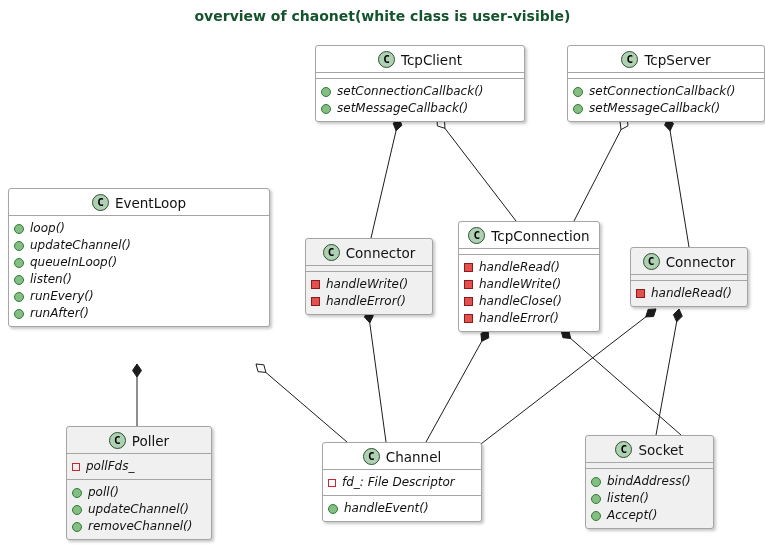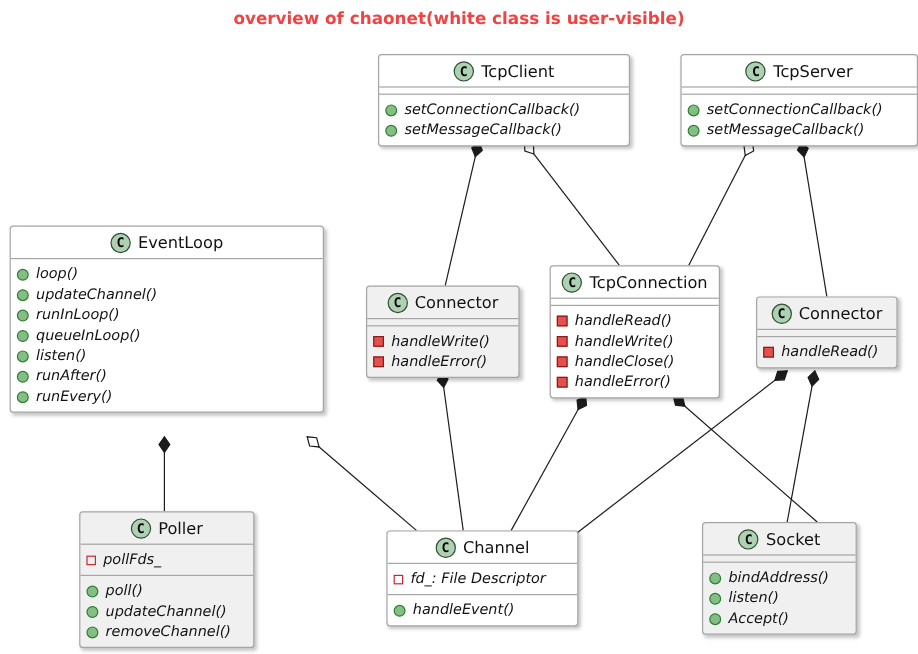--- a/index.html
+++ b/index.html
@@ -1,19 +1,19 @@
 <!DOCTYPE html>
 <html><head>
 <meta charset="utf-8">
 <style>
   html,body{margin:0;padding:0;background:#ffffff;}
   .canvas{position:relative;width:765px;height:545px;background:#ffffff;
           font-family:"DejaVu Sans","Liberation Sans",sans-serif;color:#121212;overflow:hidden;}
   .diagram-title{position:absolute;top:8px;left:0;width:100%;text-align:center;
-          font-weight:bold;font-size:14px;color:#ef4444;}
+          font-weight:bold;font-size:14px;color:#14532d;}
   svg.edges{position:absolute;left:0;top:0;width:765px;height:545px;}
   .classbox{position:absolute;border:1px solid #A5A5A5;border-radius:3px;
           box-shadow:2px 2px 3px rgba(0,0,0,0.22);font-size:12px;}
   .cb-white{background:#ffffff;}
   .cb-gray{background:#F0F0F0;}
   .cb-header{display:flex;align-items:center;justify-content:center;gap:6px;padding:5px 6px 4px 6px;}
   .cb-name{font-size:13.5px;}
   .cb-circle{width:17px;height:17px;border-radius:50%;background:#ADD1B2;border:1px solid #2F4F2F;
           display:flex;align-items:center;justify-content:center;box-sizing:border-box;
           font-family:"DejaVu Sans Mono","Liberation Mono",monospace;font-weight:bold;font-size:11px;color:#000;}
@@ -98,37 +98,33 @@
           <div class="cb-row">
             <span class="ic ic-public"></span>
             <span class="cb-label">loop()</span>
           </div>
           <div class="cb-row">
             <span class="ic ic-public"></span>
             <span class="cb-label">updateChannel()</span>
           </div>
           <div class="cb-row">
             <span class="ic ic-public"></span>
-            <span class="cb-label">runInLoop()</span>
-          </div>
-          <div class="cb-row">
-            <span class="ic ic-public"></span>
             <span class="cb-label">queueInLoop()</span>
           </div>
           <div class="cb-row">
             <span class="ic ic-public"></span>
             <span class="cb-label">listen()</span>
           </div>
           <div class="cb-row">
             <span class="ic ic-public"></span>
+            <span class="cb-label">runEvery()</span>
+          </div>
+          <div class="cb-row">
+            <span class="ic ic-public"></span>
             <span class="cb-label">runAfter()</span>
-          </div>
-          <div class="cb-row">
-            <span class="ic ic-public"></span>
-            <span class="cb-label">runEvery()</span>
           </div>
         </div>
       </div>
       <div class="classbox cb-gray" style="left: 305px; top: 238px; width: 126px;">
         <div class="cb-header">
           <span class="cb-circle">C</span>
           <span class="cb-name">Connector</span>
         </div>
         <div class="cb-sec cb-fields cb-empty"></div>
         <div class="cb-sec cb-methods">

